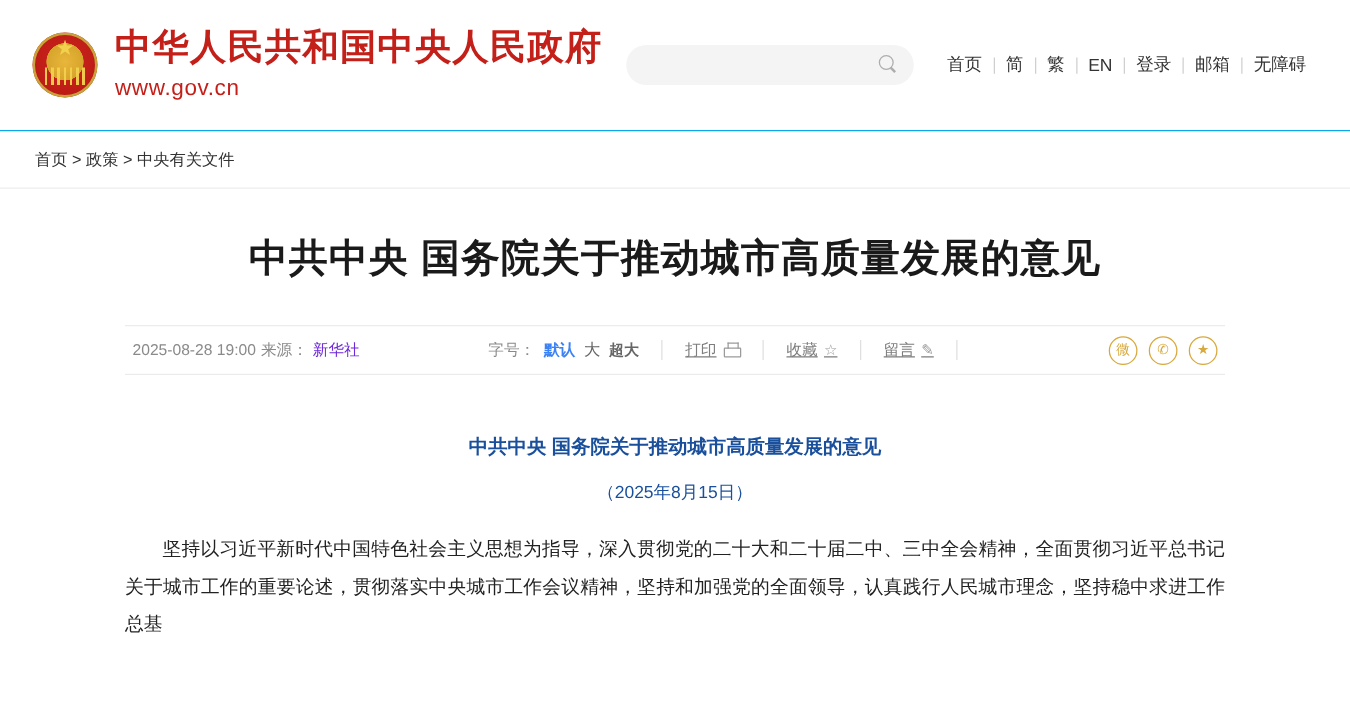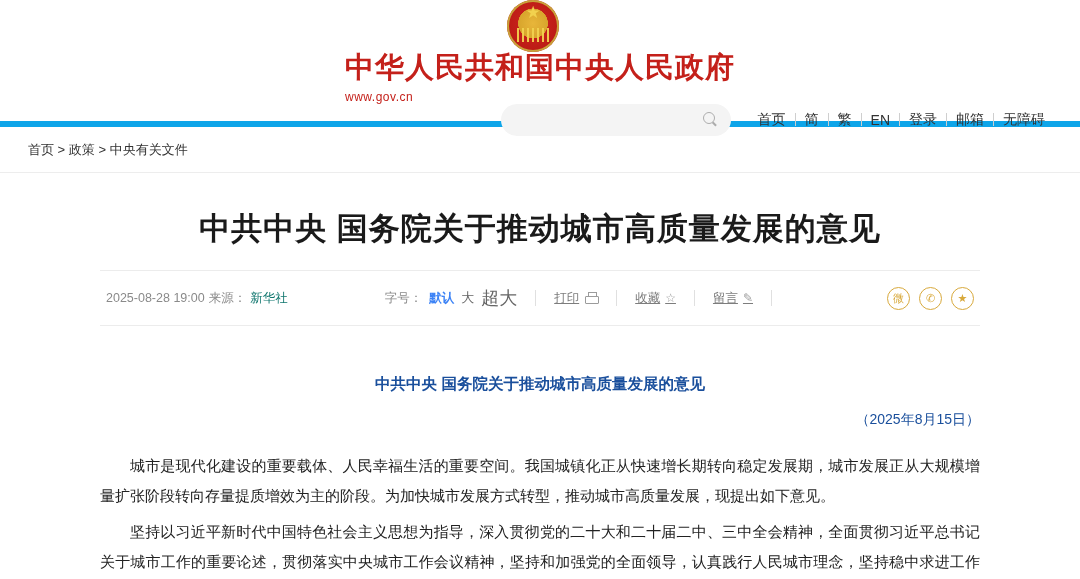--- a/index.html
+++ b/index.html
@@ -6,27 +6,26 @@
   html, body {
     margin: 0; padding: 0;
     width: 1080px; height: 579px;
     background: #ffffff;
     font-family: "Liberation Sans", sans-serif;
     overflow: hidden;
   }
 
   
   .site-header {
-    height: 127px;
-    border-bottom: 6px solid #0ea5e9;
+    height: 105px;
+    border-bottom: 1px solid #0ea5e9;
     display: flex;
     align-items: center;
     padding: 0 26px;
     position: relative;
-    flex-direction: column;
   }
   .emblem {
     width: 52px; height: 52px;
     border-radius: 50%;
     background: radial-gradient(circle at 50% 45%, #e8b63a 0%, #d8a52c 38%, #c4201a 39%, #b3170f 100%);
     position: relative;
     flex: 0 0 auto;
     margin-right: 14px;
     box-shadow: inset 0 0 0 2px #c8a23a;
   }
@@ -52,21 +51,21 @@
   .brand-title {
     color: #c4201a;
     font-size: 29px;
     font-weight: bold;
     letter-spacing: 1px;
     line-height: 1.1;
     white-space: nowrap;
   }
   .brand-sub {
     color: #c4201a;
-    font-size: 12px;
+    font-size: 18px;
     letter-spacing: .5px;
     margin-top: 6px;
   }
 
   .header-right {
     margin-left: auto;
     display: flex;
     align-items: center;
     gap: 18px;
   }
@@ -147,44 +146,44 @@
   }
   .doc-title {
     text-align: center;
     font-size: 31px;
     font-weight: bold;
     color: #1a1a1a;
     letter-spacing: 1px;
     line-height: 1.4;
   }
   .meta-bar {
-    margin-top: 20px;
-    height: 56px;
+    margin-top: 32px;
+    height: 40px;
     border-top: 1px solid #ececec;
     border-bottom: 1px solid #ececec;
     display: flex;
     align-items: center;
     font-size: 12.5px;
     color: #8a8a8a;
     padding: 4px 6px;
   }
   .meta-left { display: flex; align-items: center; gap: 4px; }
-  .meta-source { color: #0f766e; }
+  .meta-source { color: #6d28d9; }
   .meta-center {
     margin-left: auto;
     display: flex;
     align-items: center;
     gap: 0;
     justify-content: space-between;
   }
   .fontsize-group { display: flex; align-items: center; gap: 7px; }
   .fs-label { color: #8a8a8a; }
   .fs-default { color: #3b82f6; font-weight: bold; }
   .fs-big { color: #666; font-size: 13px; }
-  .fs-huge { color: #666; font-size: 18px; }
+  .fs-huge { color: #666; font-size: 12px; font-weight: bold; }
   .vdiv { width: 1px; height: 16px; background: #e0e0e0; margin: 0 18px; }
   .action { display: flex; align-items: center; gap: 5px; color: #7d7d7d; text-decoration: underline; }
   .mini-icon { width: 14px; height: 13px; position: relative; display: inline-block; }
   .printer:before {
     content: ""; position: absolute; left: 1px; top: 4px;
     width: 12px; height: 6px; border: 1px solid #9b9b9b; border-radius: 1px;
   }
   .printer:after {
     content: ""; position: absolute; left: 3.5px; top: 0;
     width: 7px; height: 4px; border: 1px solid #9b9b9b; border-bottom: 0;
@@ -209,21 +208,21 @@
   }
   .lead { margin: 0 0 22px 0; }
   .center-title {
     text-align: center;
     color: #1a4f9c;
     font-weight: bold;
     font-size: 15.5px;
     margin: 0 0 6px 0;
   }
   .center-date {
-    text-align: right;
+    text-align: center;
     color: #1a4f9c;
     font-size: 14px;
     margin: 0 0 18px 0;
   }
   .para {
     margin: 0 0 6px 0;
     text-indent: 2em;
     text-align: justify;
   }
   .section-head {
@@ -311,16 +310,15 @@
     <div class="meta-right">
       <span class="share-btn">微</span>
       <span class="share-btn">✆</span>
       <span class="share-btn">★</span>
     </div>
   </div>
 
   <div class="body-text">
     <p class="center-title">中共中央 国务院关于推动城市高质量发展的意见</p>
     <p class="center-date">（2025年8月15日）</p>
-    <p class="para">城市是现代化建设的重要载体、人民幸福生活的重要空间。我国城镇化正从快速增长期转向稳定发展期，城市发展正从大规模增量扩张阶段转向存量提质增效为主的阶段。为加快城市发展方式转型，推动城市高质量发展，现提出如下意见。</p>
     <p class="para">坚持以习近平新时代中国特色社会主义思想为指导，深入贯彻党的二十大和二十届二中、三中全会精神，全面贯彻习近平总书记关于城市工作的重要论述，贯彻落实中央城市工作会议精神，坚持和加强党的全面领导，认真践行人民城市理念，坚持稳中求进工作总基</p>
   </div>
 </div>
 
 </body></html>

